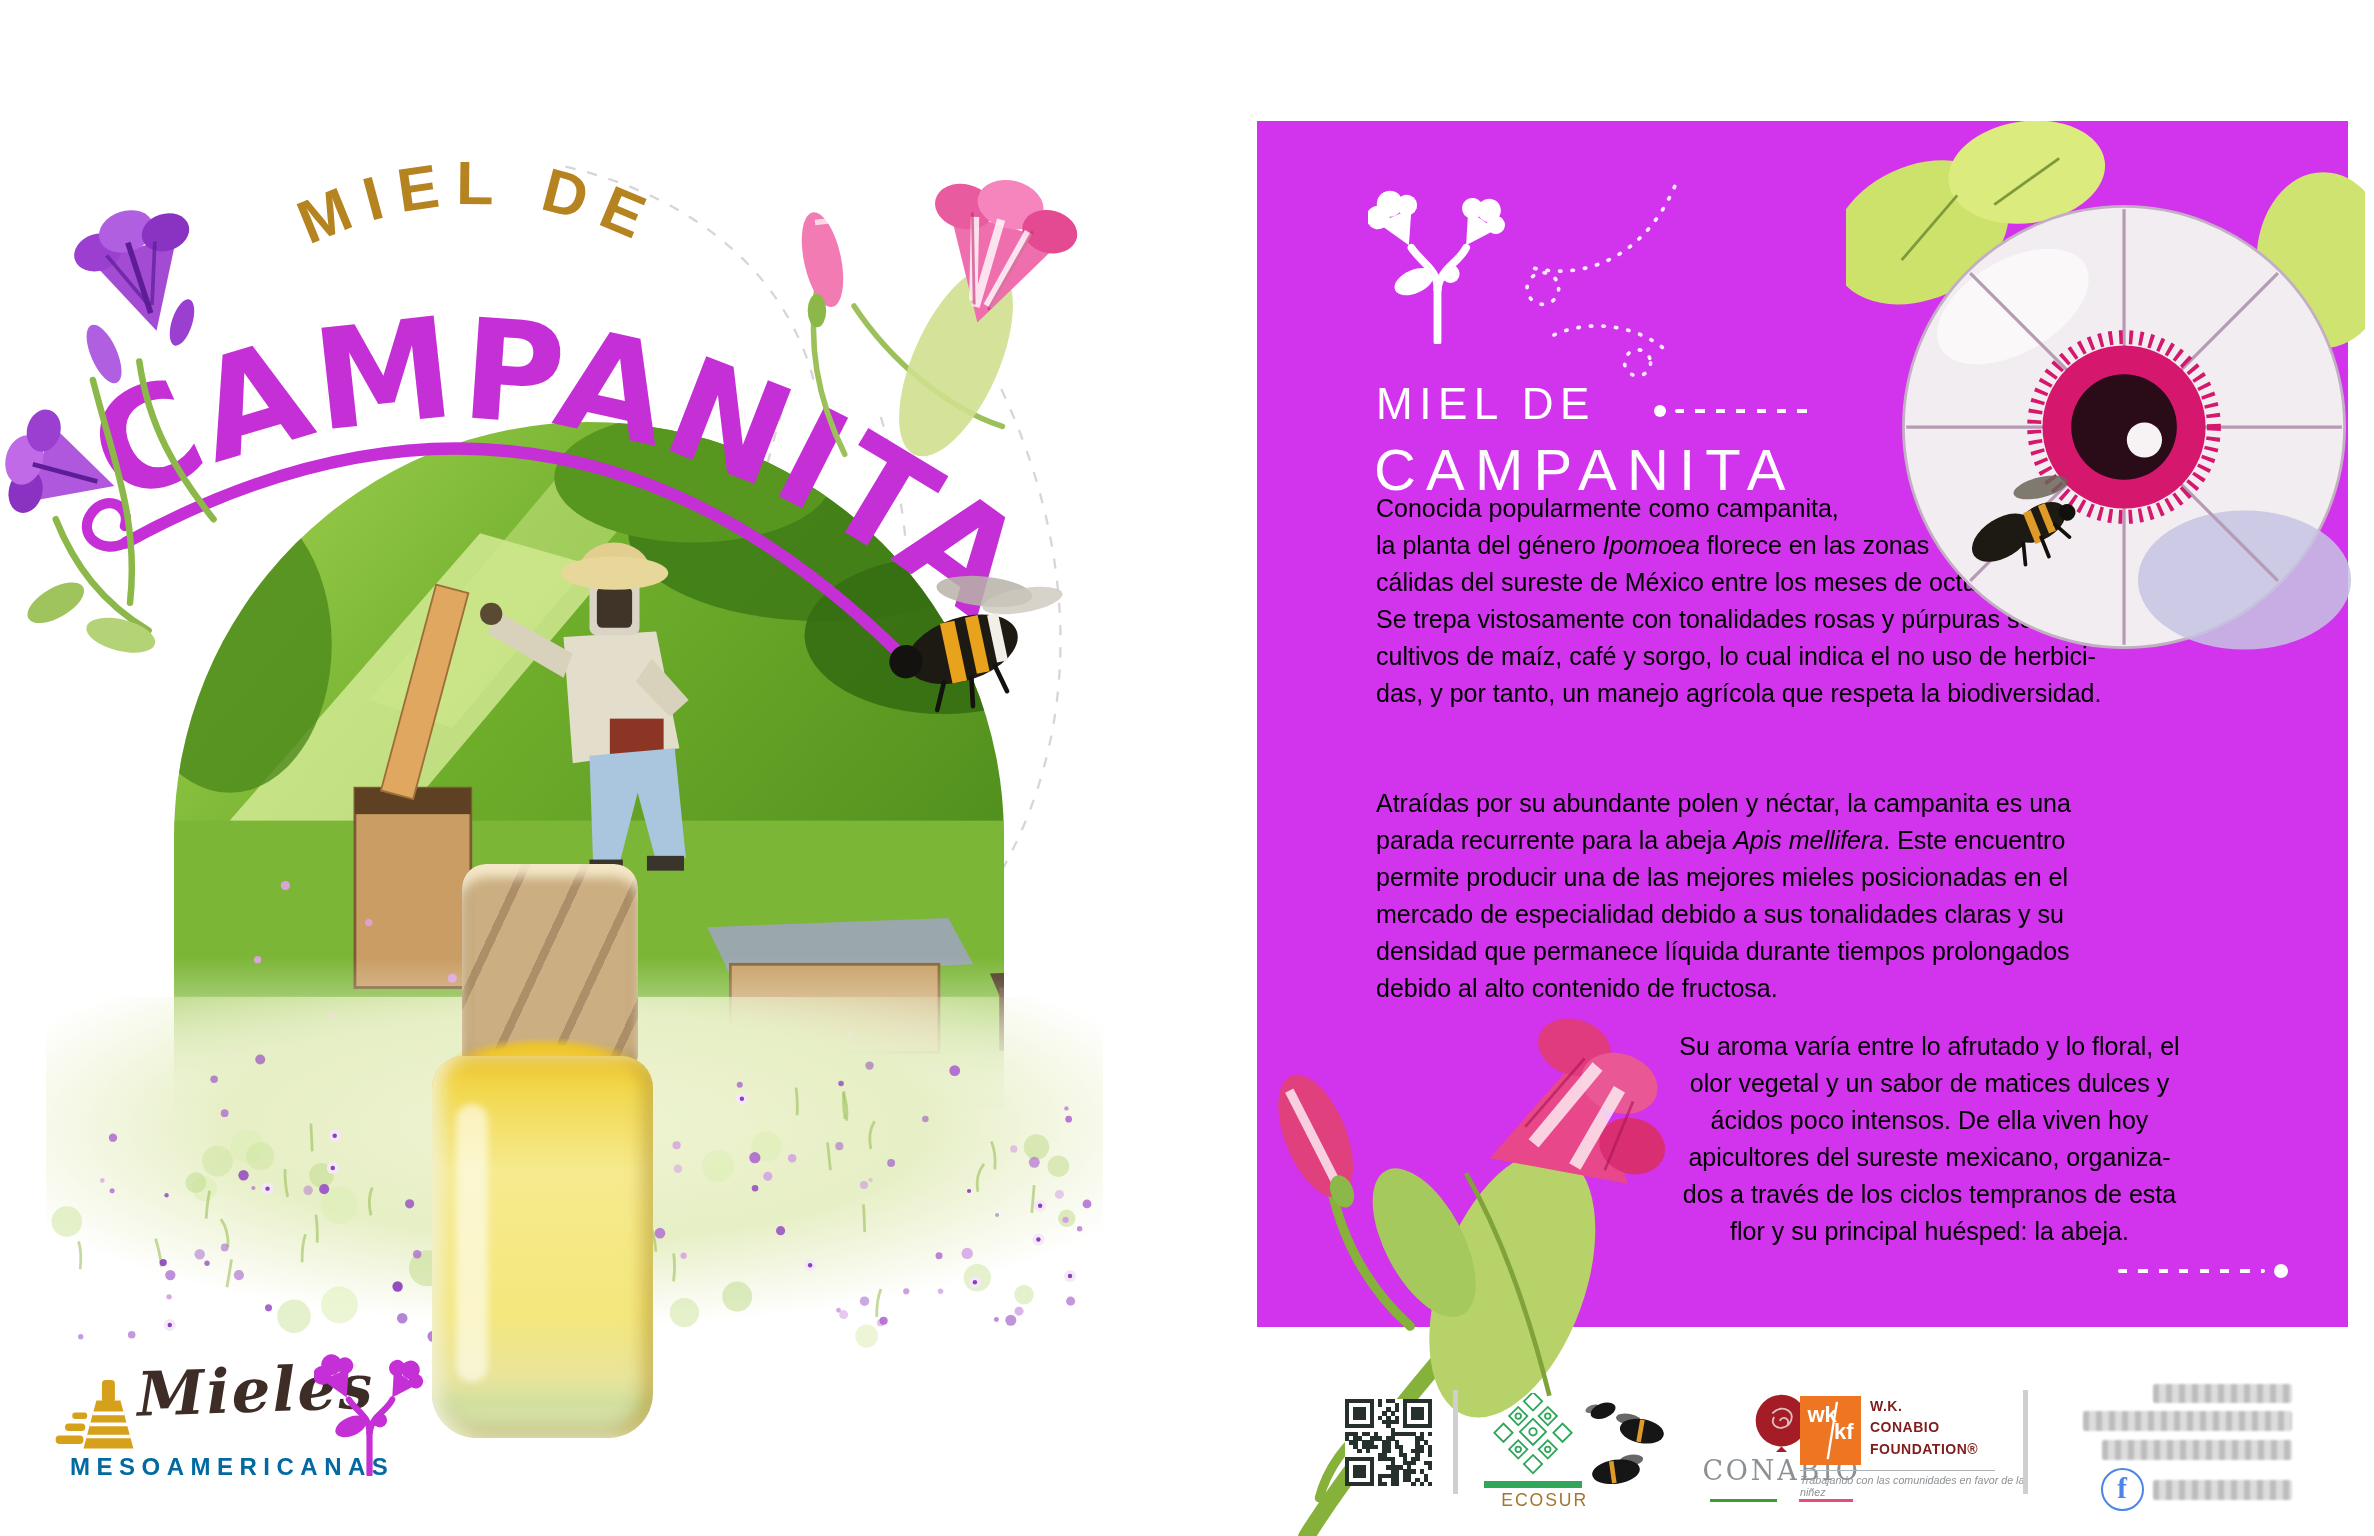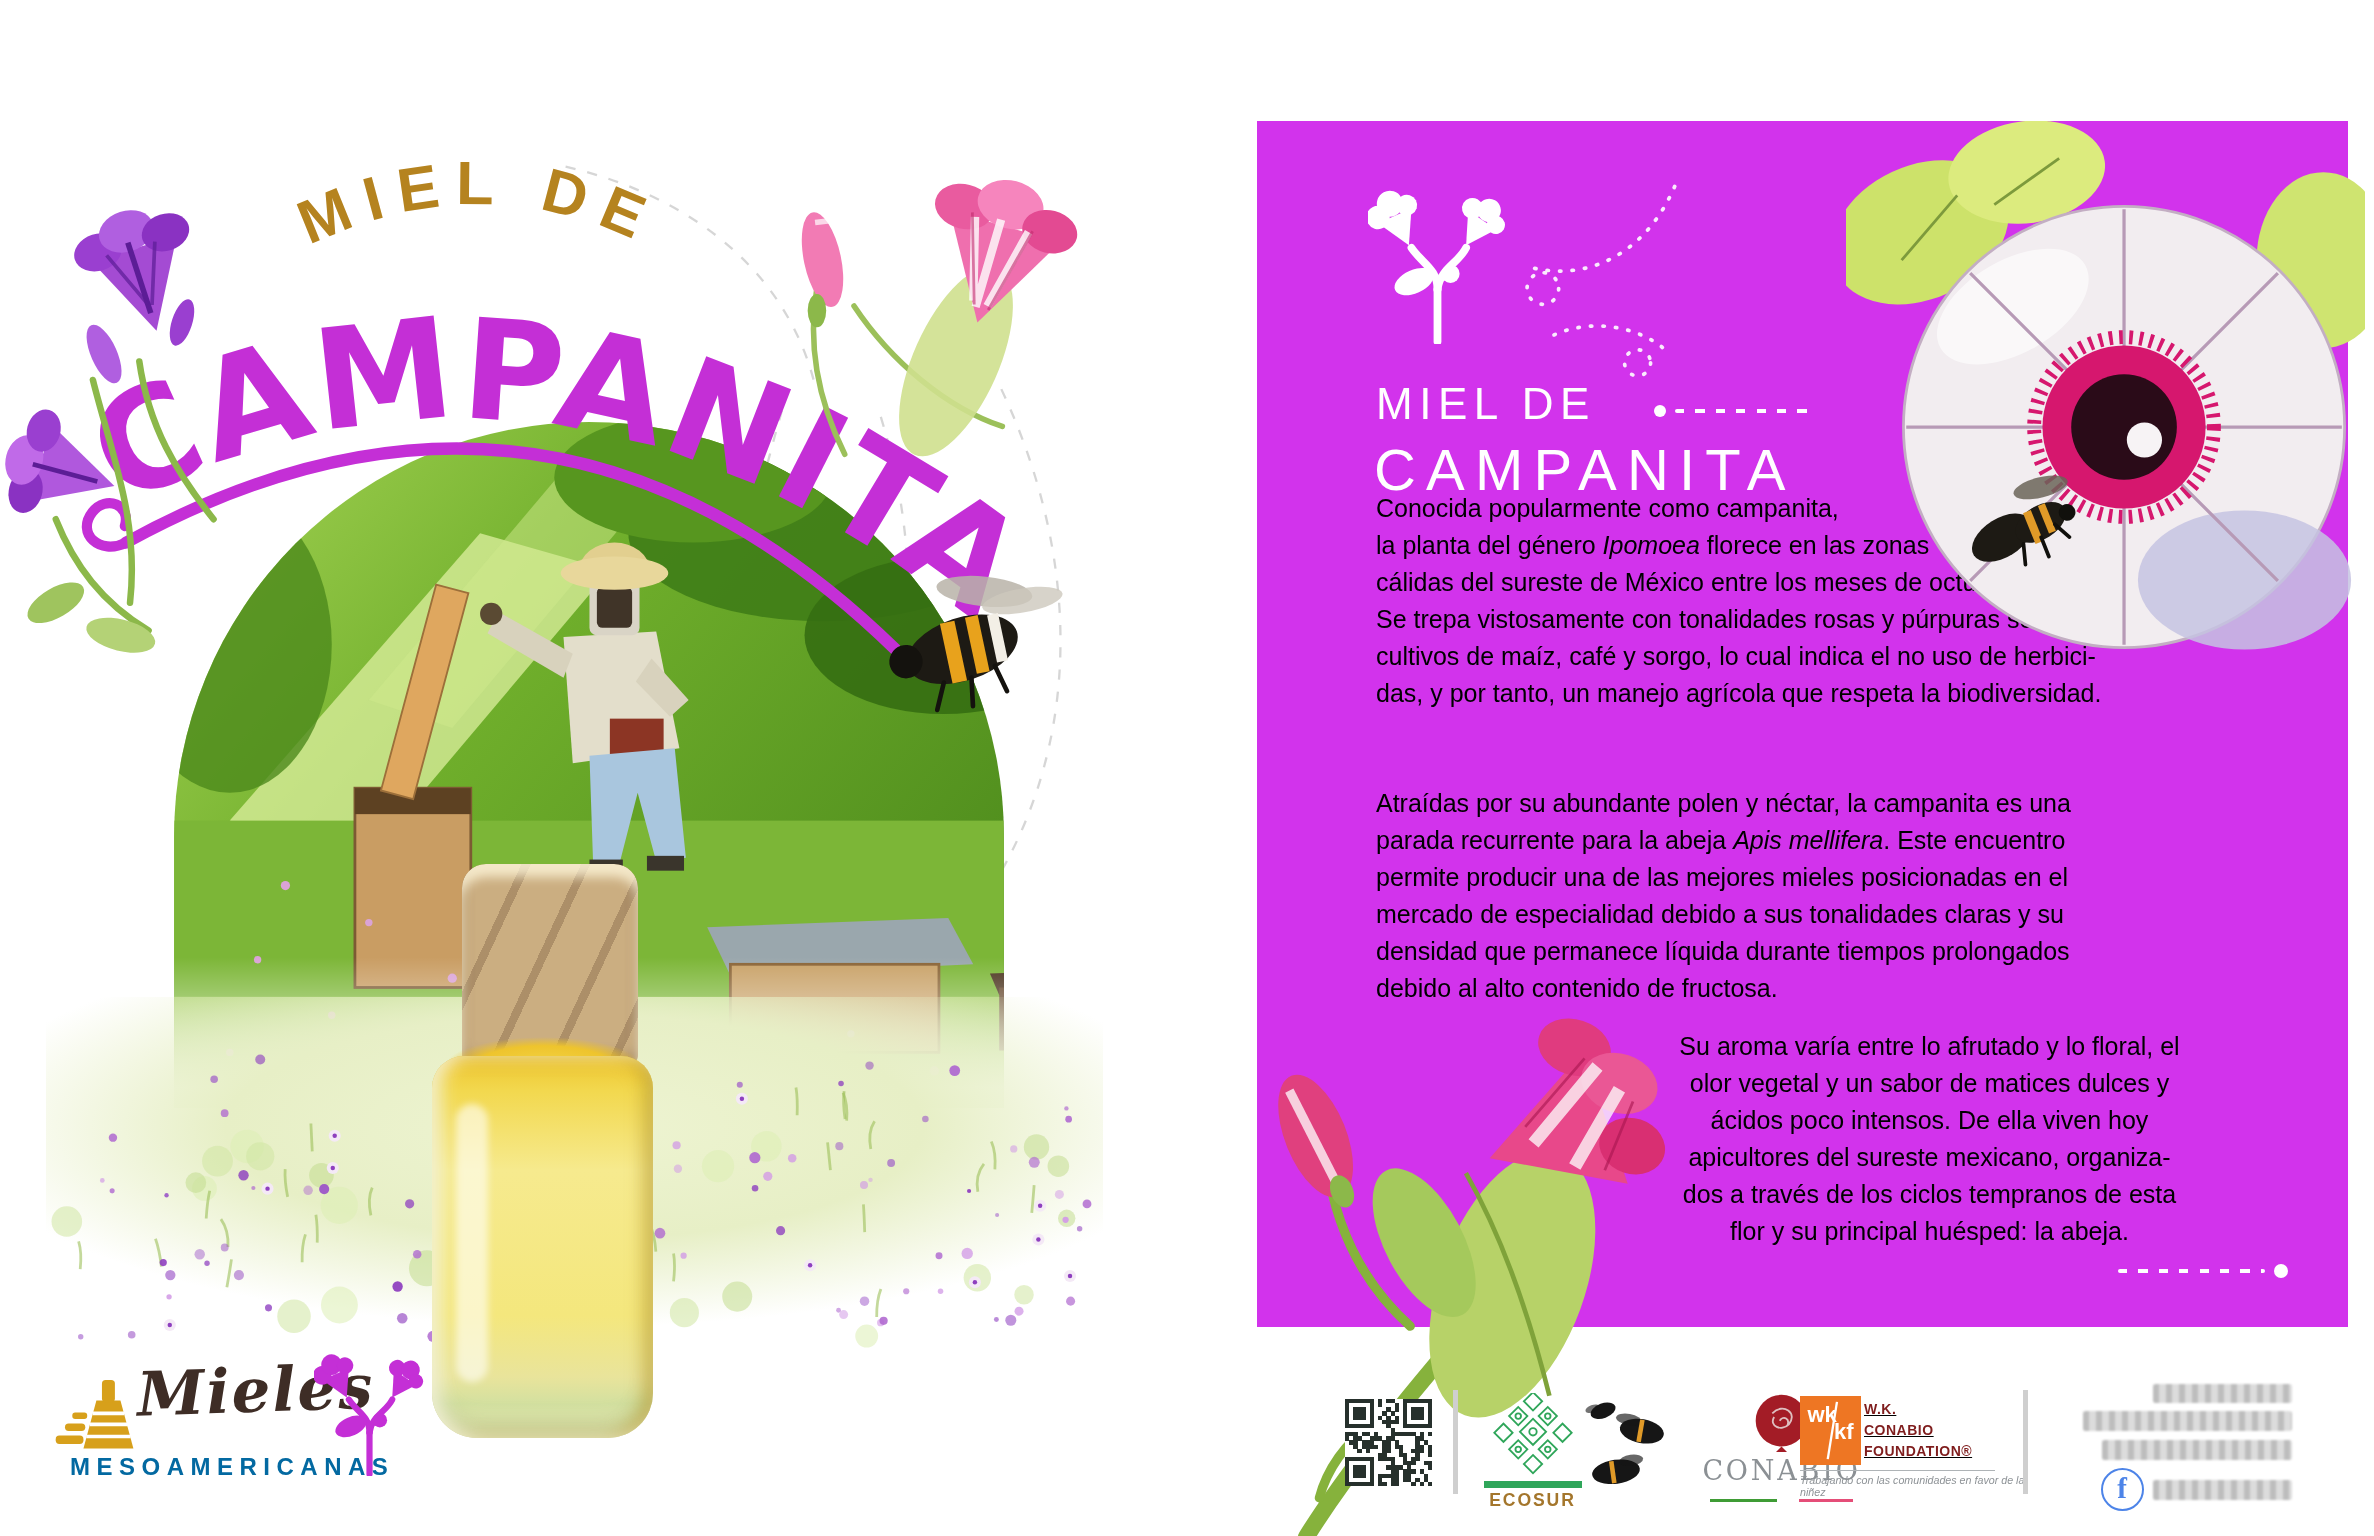--- a/index.html
+++ b/index.html
@@ -35,21 +35,21 @@
   .rp-title2{left:117px;top:315px;color:#fff;font-size:58px;letter-spacing:10.2px;font-weight:400;}
   .rp-par{color:#000000;font-size:25px;line-height:37px;font-weight:400;}
   .rp-p1{left:119px;top:369px;width:909px;}
   .rp-p2{left:119px;top:664px;width:909px;}
   .rp-p3{left:306px;top:907px;width:733px;text-align:center;line-height:37px;}
   .dotline{height:4.6px;background:repeating-linear-gradient(90deg,#fff 0 9.3px,rgba(0,0,0,0) 9.3px 20.4px);border-radius:2.8px;}
   .dotdot{width:12px;height:12px;border-radius:50%;background:#fff;}
 
   
   .vdiv{width:4.6px;height:104px;background:#cfcfcf;}
-  .ecosur-label{font-size:17.6px;font-weight:700;color:#a4762c;letter-spacing:1.9px;}
+  .ecosur-label{font-size:17.6px;font-weight:400;color:#a4762c;letter-spacing:1.9px;text-align:right;}
   .ecosur-bar{width:98px;height:6.5px;background:#2fa65a;margin-bottom:1.9px;}
   .conabio-label{font-family:"DejaVu Serif",serif;font-size:27px;color:#8b9094;letter-spacing:2.8px;}
   .conabio-ul{height:3.7px;display:inline-block;}
   .wkkf-box{width:61px;height:69px;background:#ee7623;position:relative;color:#fff;}
   .wkkf-box span{position:absolute;font-weight:700;font-size:22px;letter-spacing:0;}
   .wkkf-name{font-size:14px;line-height:21.3px;font-weight:700;color:#7f1d1d;letter-spacing:0.5px;}
   .wkkf-rule{width:195px;height:1.9px;background:#aeb3b6;margin:4.6px 0 2.8px 0;}
   .wkkf-tag{font-size:10.7px;font-style:italic;color:#8d9296;}
   .redact{background:repeating-linear-gradient(90deg,#bdbdbd 0 6.5px,#dcdcdc 6.5px 13px),repeating-linear-gradient(0deg,rgba(255,255,255,.4) 0 4.6px,rgba(0,0,0,.06) 4.6px 9.3px);
      filter:blur(1.3px);border-radius:2.8px;}
@@ -713,21 +713,21 @@
       </svg>
       <div class="conabio-label">CONABIO</div>
       <div style="margin-top:1.9px;">
         <span class="conabio-ul" style="width:67px;background:#3f9c35;"></span>
         <span class="conabio-ul" style="width:13px;background:transparent;"></span>
         <span class="conabio-ul" style="width:54px;background:#e54e78;"></span>
       </div>
     </div>
 
     <div class="abs" style="left:501px;top:23px;width:241px;">
-      <div style="display:flex;gap:3px;align-items:center;text-decoration:underline;">
+      <div style="display:flex;gap:9px;align-items:flex-start;">
         <div class="wkkf-box">
           <span style="left:7.4px;top:5.6px;">wk</span>
           <span style="right:7.4px;bottom:20px;">kf</span>
           <svg width="61" height="69" style="position:absolute;left:0;top:0;" viewBox="0 0 66 74">
               <line x1="40" y1="6" x2="30" y2="68" stroke="#ffffff" stroke-width="2.5"></line>
             </svg>
         </div>
         <div class="wkkf-name">
           <div>W.K.</div>
           <div>CONABIO</div>

